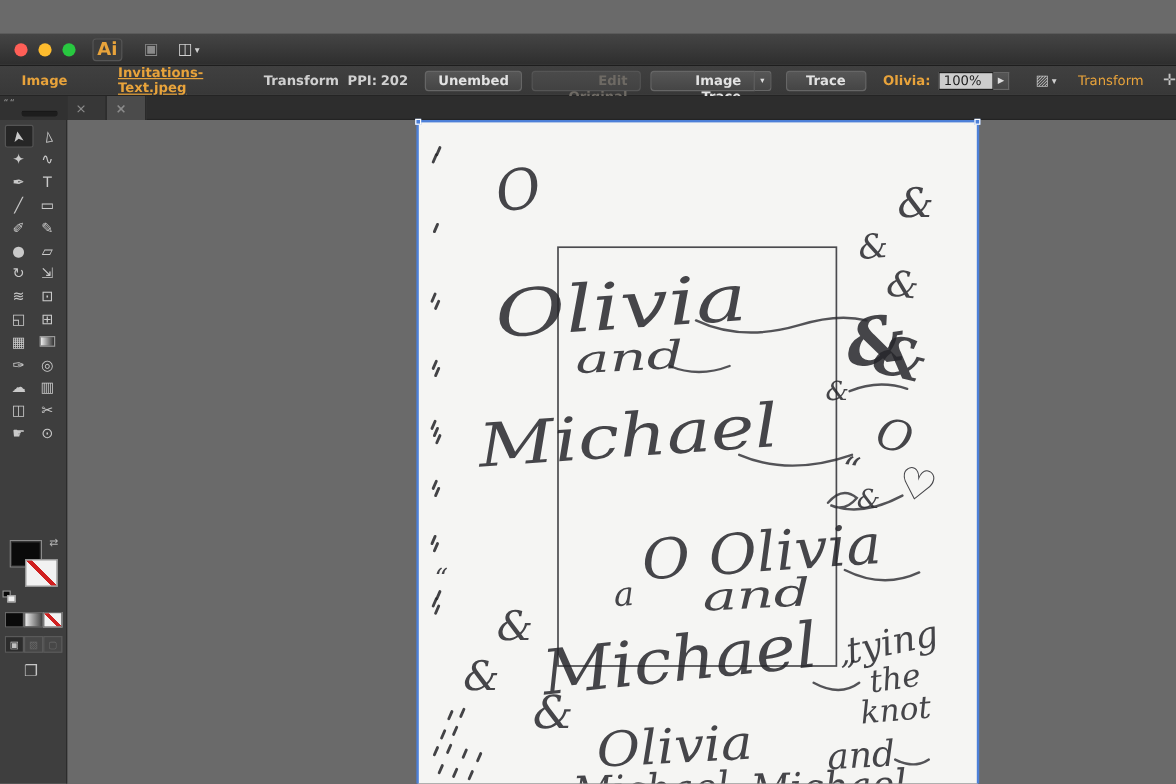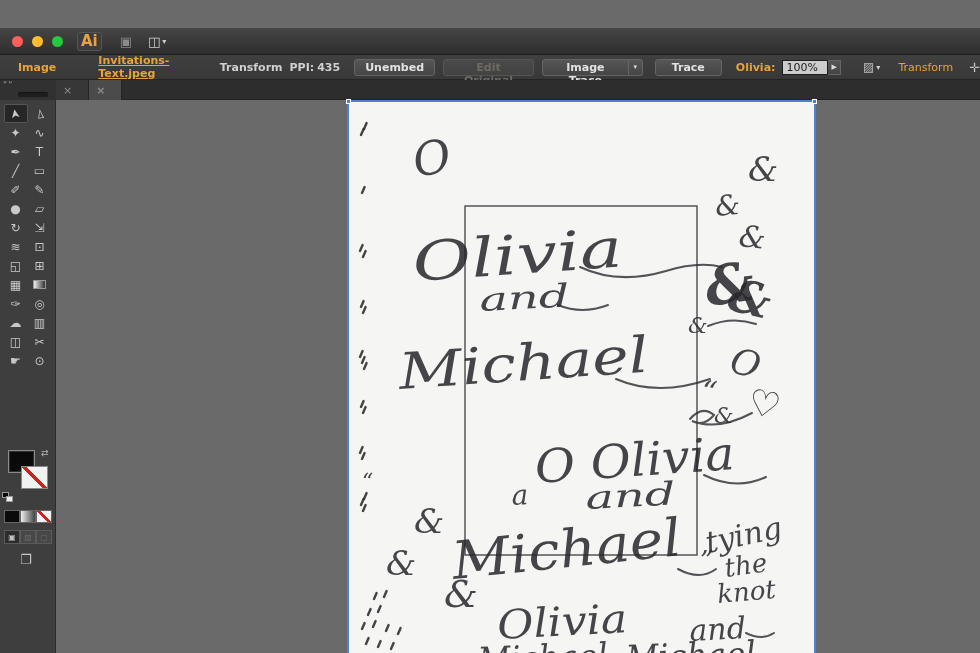--- a/index.html
+++ b/index.html
@@ -21,21 +21,21 @@
 
   
   .controlbar { position:absolute; left:0; top:27px; width:980px; height:25px;
     background:linear-gradient(#404040,#383838); border-bottom:1px solid #242424;
     display:flex; align-items:center; font-size:11px; color:#d8d8d8; padding-left:18px; }
   .lbl-accent { color:#e8a33b; font-weight:bold; }
   .file-link { color:#e8a33b; font-weight:bold; text-decoration:underline; margin-left:42px; cursor:pointer; }
   .meta { margin-left:9px; color:#d0d0d0; font-weight:bold; }
   .cbtn { margin-left:8px; background:linear-gradient(#565656,#454545); border:1px solid #666;
     border-radius:3px; color:#e2e2e2; font-size:11px; font-weight:bold; padding:1px 10px;
-    height:17px; line-height:13px; cursor:pointer; font-family:inherit; }
+    height:17px; line-height:13px; cursor:pointer; font-family:inherit;text-align:right; }
   .cbtn.disabled { color:#6e6a64; background:linear-gradient(#4a4a4a,#424242); border-color:#555; }
   .trace-group { display:flex; margin-left:8px; }
   .trace-group .cbtn { margin-left:0; border-radius:3px 0 0 3px; }
   .trace-dd { width:16px; background:linear-gradient(#565656,#454545); border:1px solid #666;
     border-left:none; border-radius:0 3px 3px 0; color:#ddd; font-size:7px;
     display:flex; align-items:center; justify-content:center; cursor:pointer; }
   .opacity-field { margin-left:7px; width:46px; height:15px; background:#cdcdcd; border:1px solid #1f1f1f;
     color:#1d1d1d; font-size:11px; padding:0 3px; font-family:inherit; }
   .op-step { width:14px; height:15px; background:linear-gradient(#565656,#454545); border:1px solid #666;
     border-left:none; color:#ddd; font-size:7px; cursor:pointer; }
@@ -119,21 +119,21 @@
     <span class="hdr-ic">▣</span>
     <span class="hdr-ic bright" style="margin-left:16px">◫</span>
     <span class="caret">▾</span>
   </div>
 
   <div class="controlbar">
     <span class="lbl-accent">Image</span>
     <span class="file-link">Invitations-Text.jpeg</span>
     <span class="meta">Transform</span>
     <span class="meta" style="margin-left:7px">PPI:</span>
-    <span class="meta" style="margin-left:3px">435</span>
+    <span class="meta" style="margin-left:3px">202</span>
     <button class="cbtn" style="margin-left:14px">Unembed</button>
     <button class="cbtn disabled">Edit Original</button>
     <div class="trace-group">
       <button class="cbtn">Image Trace</button>
       <span class="trace-dd">▾</span>
     </div>
     <button class="cbtn" style="margin-left:12px; padding:1px 16px">Trace</button>
     <span class="lbl-accent" style="margin-left:14px">Olivia:</span>
     <input class="opacity-field" value="100%" style="">
     <button class="op-step">▶</button>

